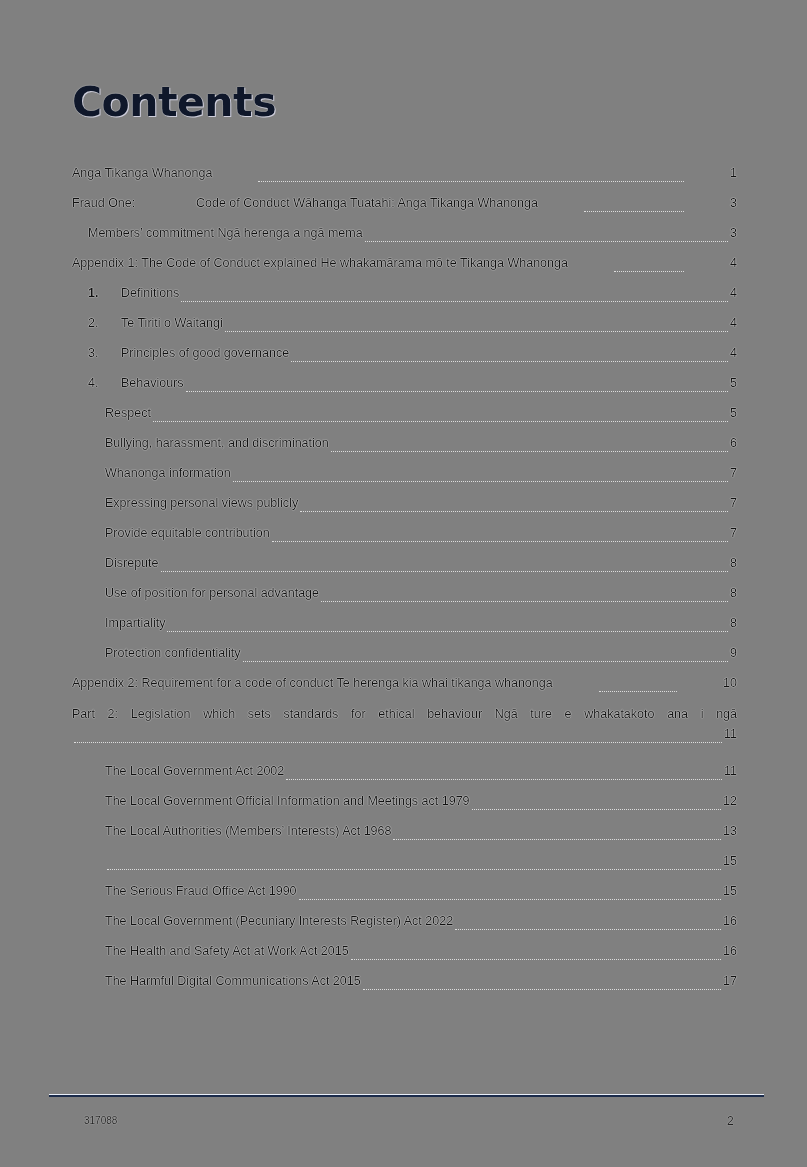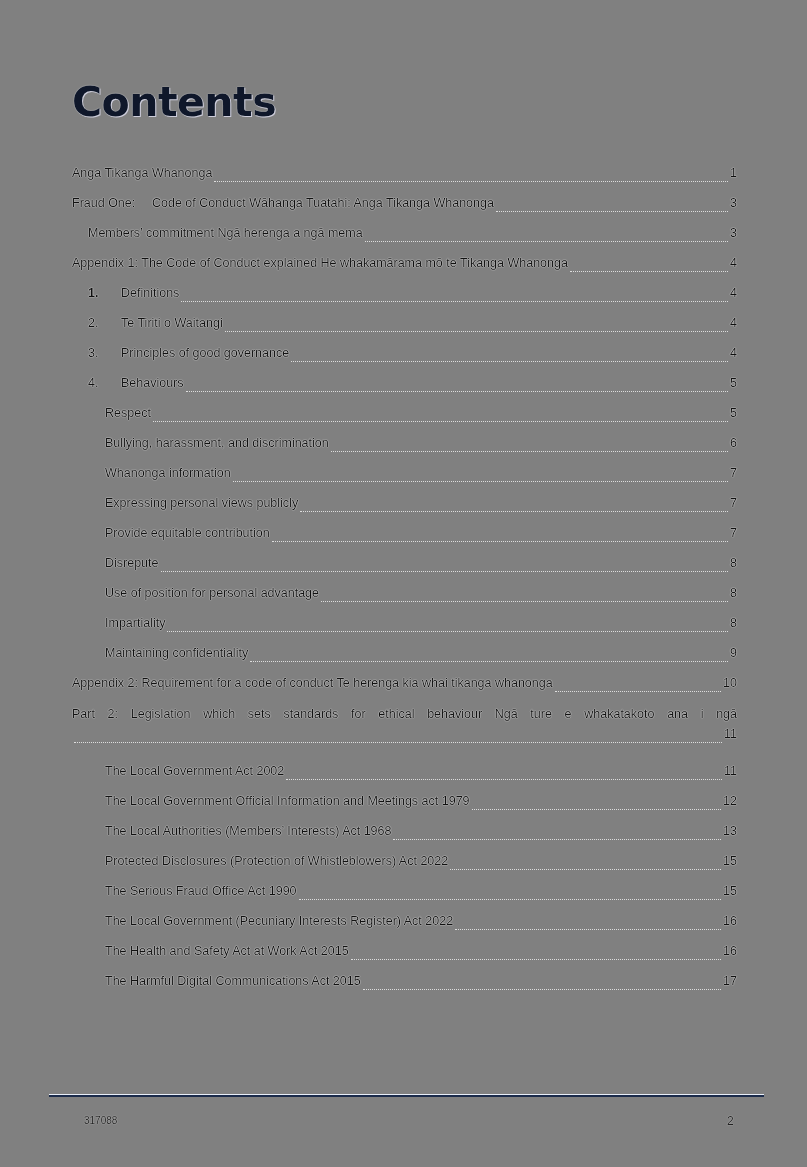--- a/index.html
+++ b/index.html
@@ -27,21 +27,21 @@
       white-space: nowrap;
     }
     .entry .num { width: 48px; flex: none; }
     .entry .lbl { flex: none; }
     .entry .lead {
       flex: 1; margin: 0 2px; height: 10px;
       border-bottom: 1.5px dotted #ddd;
       align-self: center; transform: translateY(3px);
     }
     .entry .pg { flex: none; text-align: right; }
-    .lvl1 { padding-left: 0; }
+    .lvl1 { padding-left: 0; gap: 44px; }
     .lvl2 { padding-left: 16px; align-items: center; }
     .lvl2n { padding-left: 16px; }
     .lvl3 { padding-left: 33px; }
     .wrap {
       height: auto; line-height: 20px; display: block; padding-top: 6px;
       white-space: normal; text-align: justify;
     }
     .wrap .line2 { display: flex; align-items: baseline; }
     .footer-rule {
       position: absolute; left: 49px; top: 1094px; width: 715px; height: 2px;
@@ -158,21 +158,21 @@
     <span class="pg">8</span>
   </div>
 
   <div class="entry lvl3">
     <span class="lbl">Impartiality</span>
     <span class="lead"></span>
     <span class="pg">8</span>
   </div>
 
   <div class="entry lvl3">
-    <span class="lbl">Maintaining confidentiality</span>
+    <span class="lbl">Protection confidentiality</span>
     <span class="lead"></span>
     <span class="pg">9</span>
   </div>
 
   <div class="entry lvl1">
     <span class="lbl">Appendix 2: Requirement for a code of conduct Te herenga kia whai tikanga whanonga</span>
     <span class="lead"></span>
     <span class="pg">10</span>
   </div>
 
@@ -196,21 +196,20 @@
     <span class="pg">12</span>
   </div>
 
   <div class="entry lvl3">
     <span class="lbl">The Local Authorities (Members’ Interests) Act 1968</span>
     <span class="lead"></span>
     <span class="pg">13</span>
   </div>
 
   <div class="entry lvl3">
-    <span class="lbl">Protected Disclosures (Protection of Whistleblowers) Act 2022</span>
     <span class="lead"></span>
     <span class="pg">15</span>
   </div>
 
   <div class="entry lvl3">
     <span class="lbl">The Serious Fraud Office Act 1990</span>
     <span class="lead"></span>
     <span class="pg">15</span>
   </div>
 

